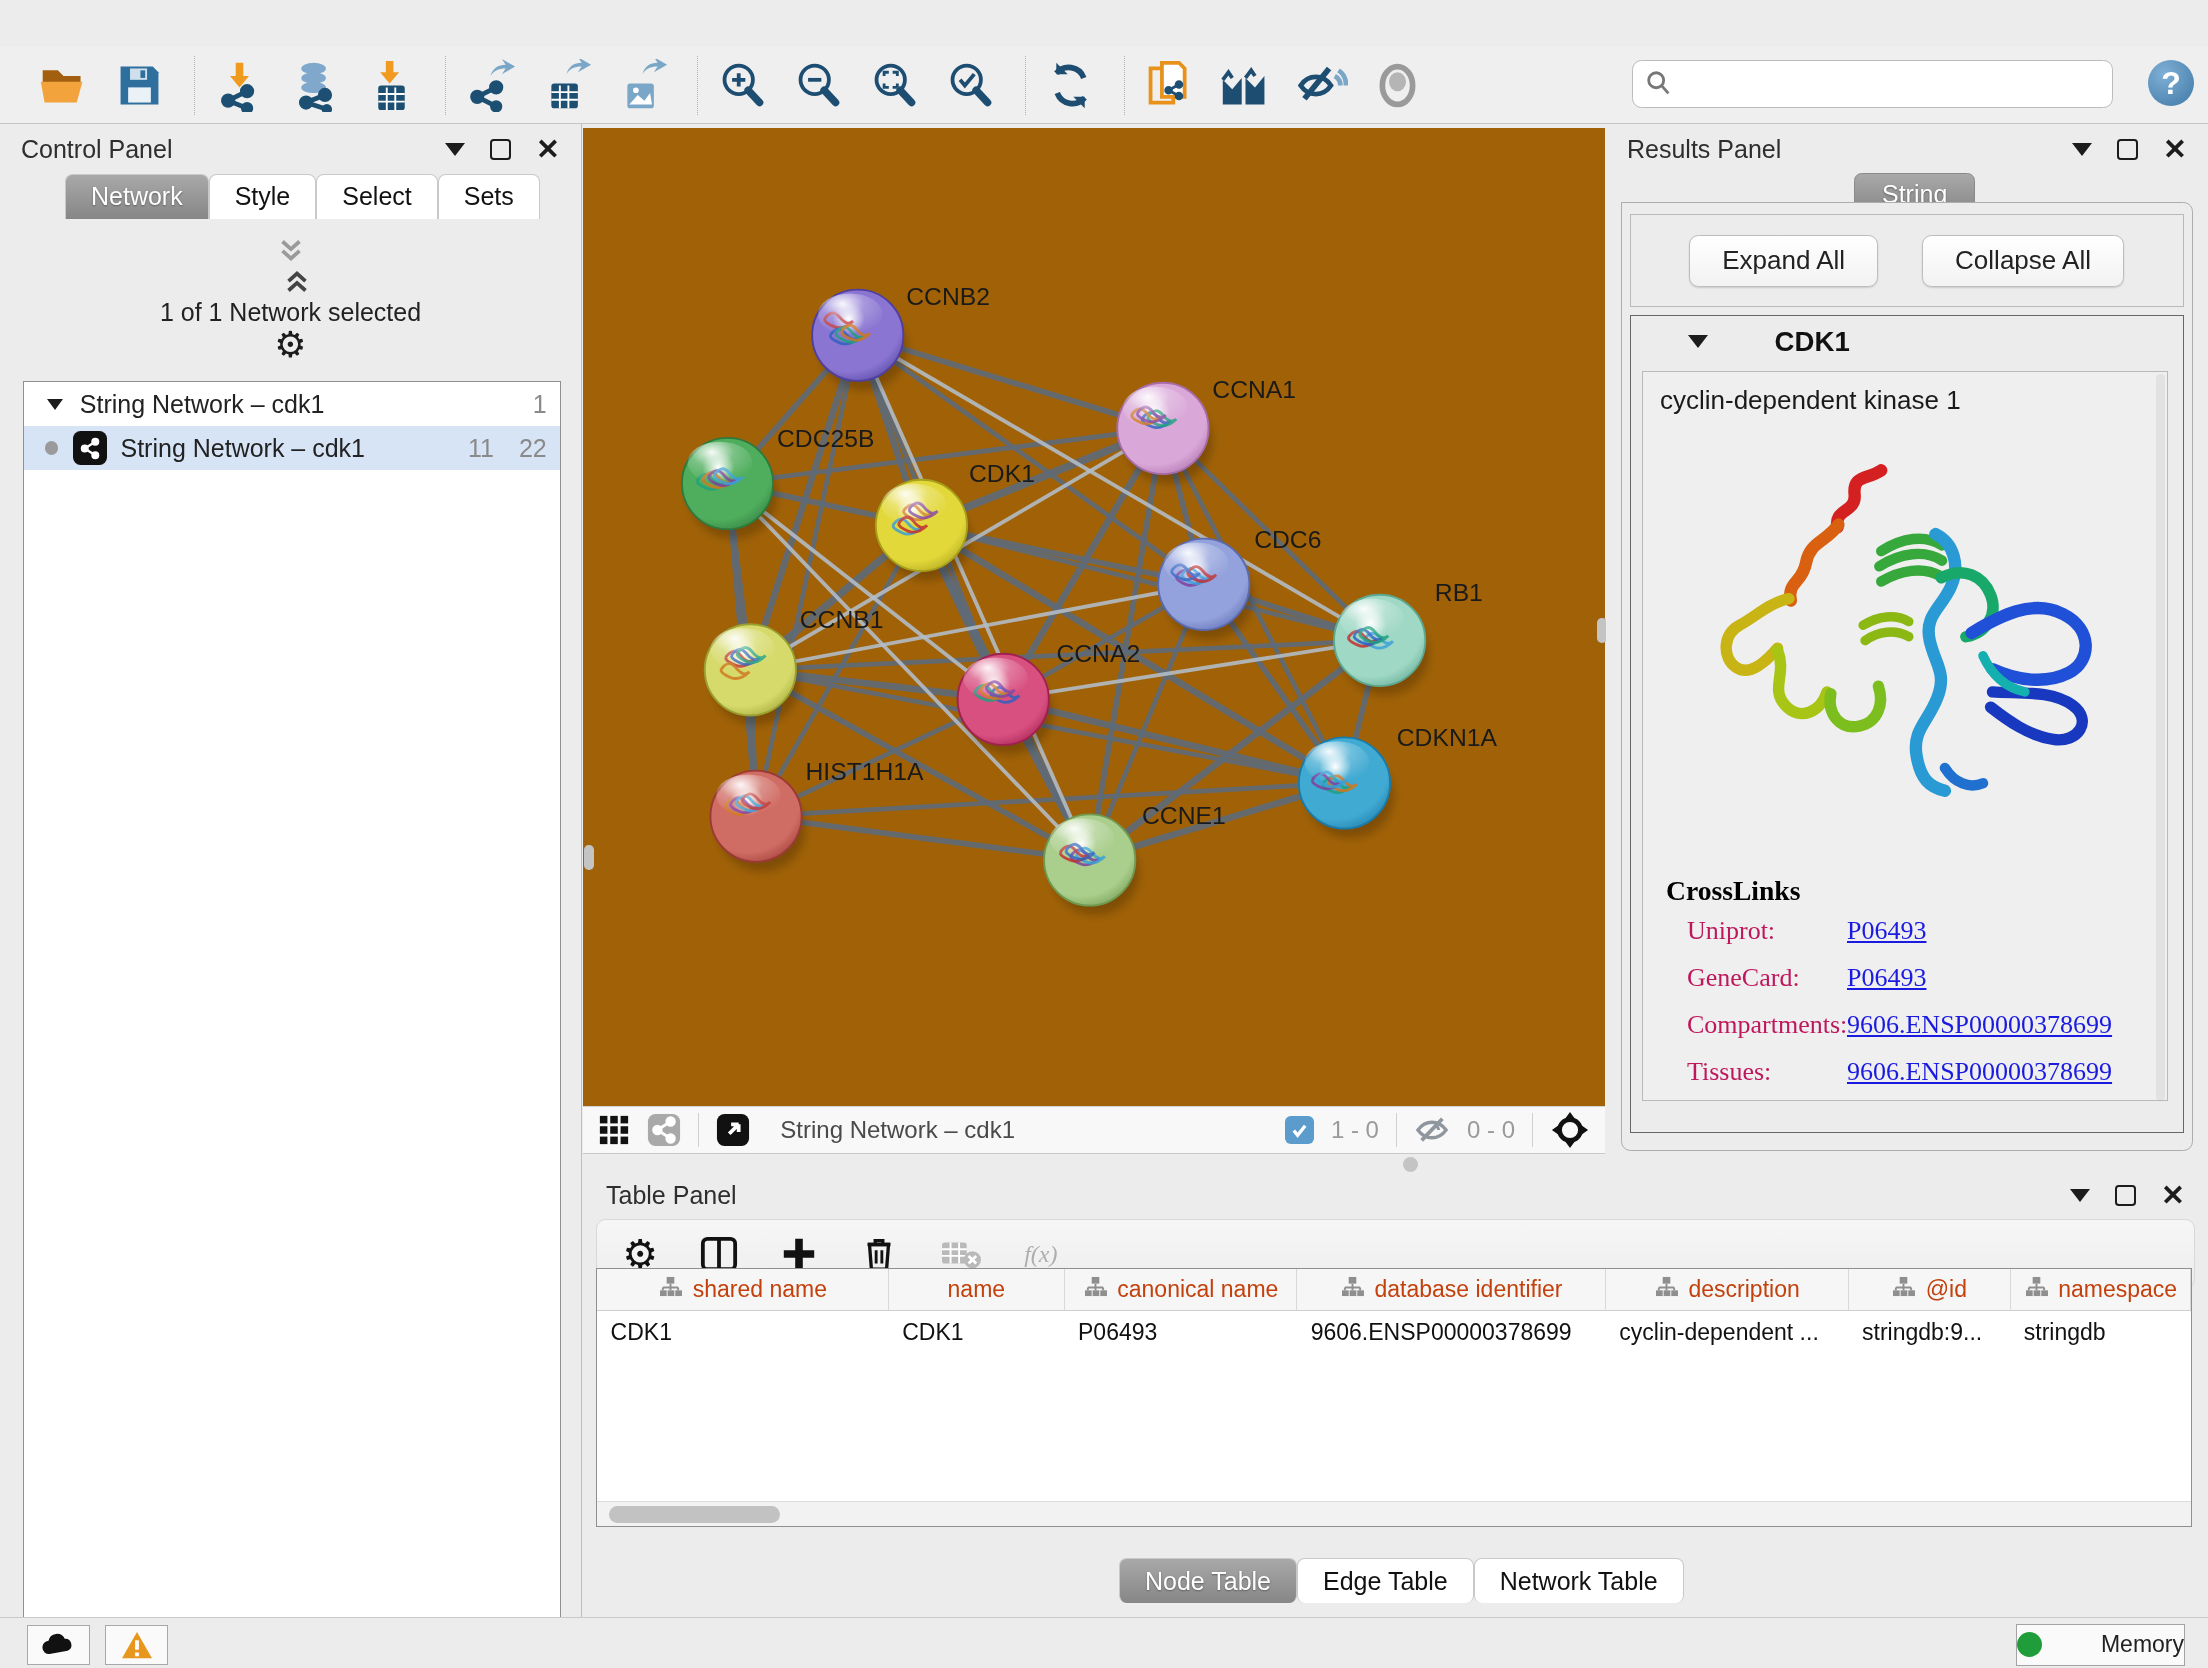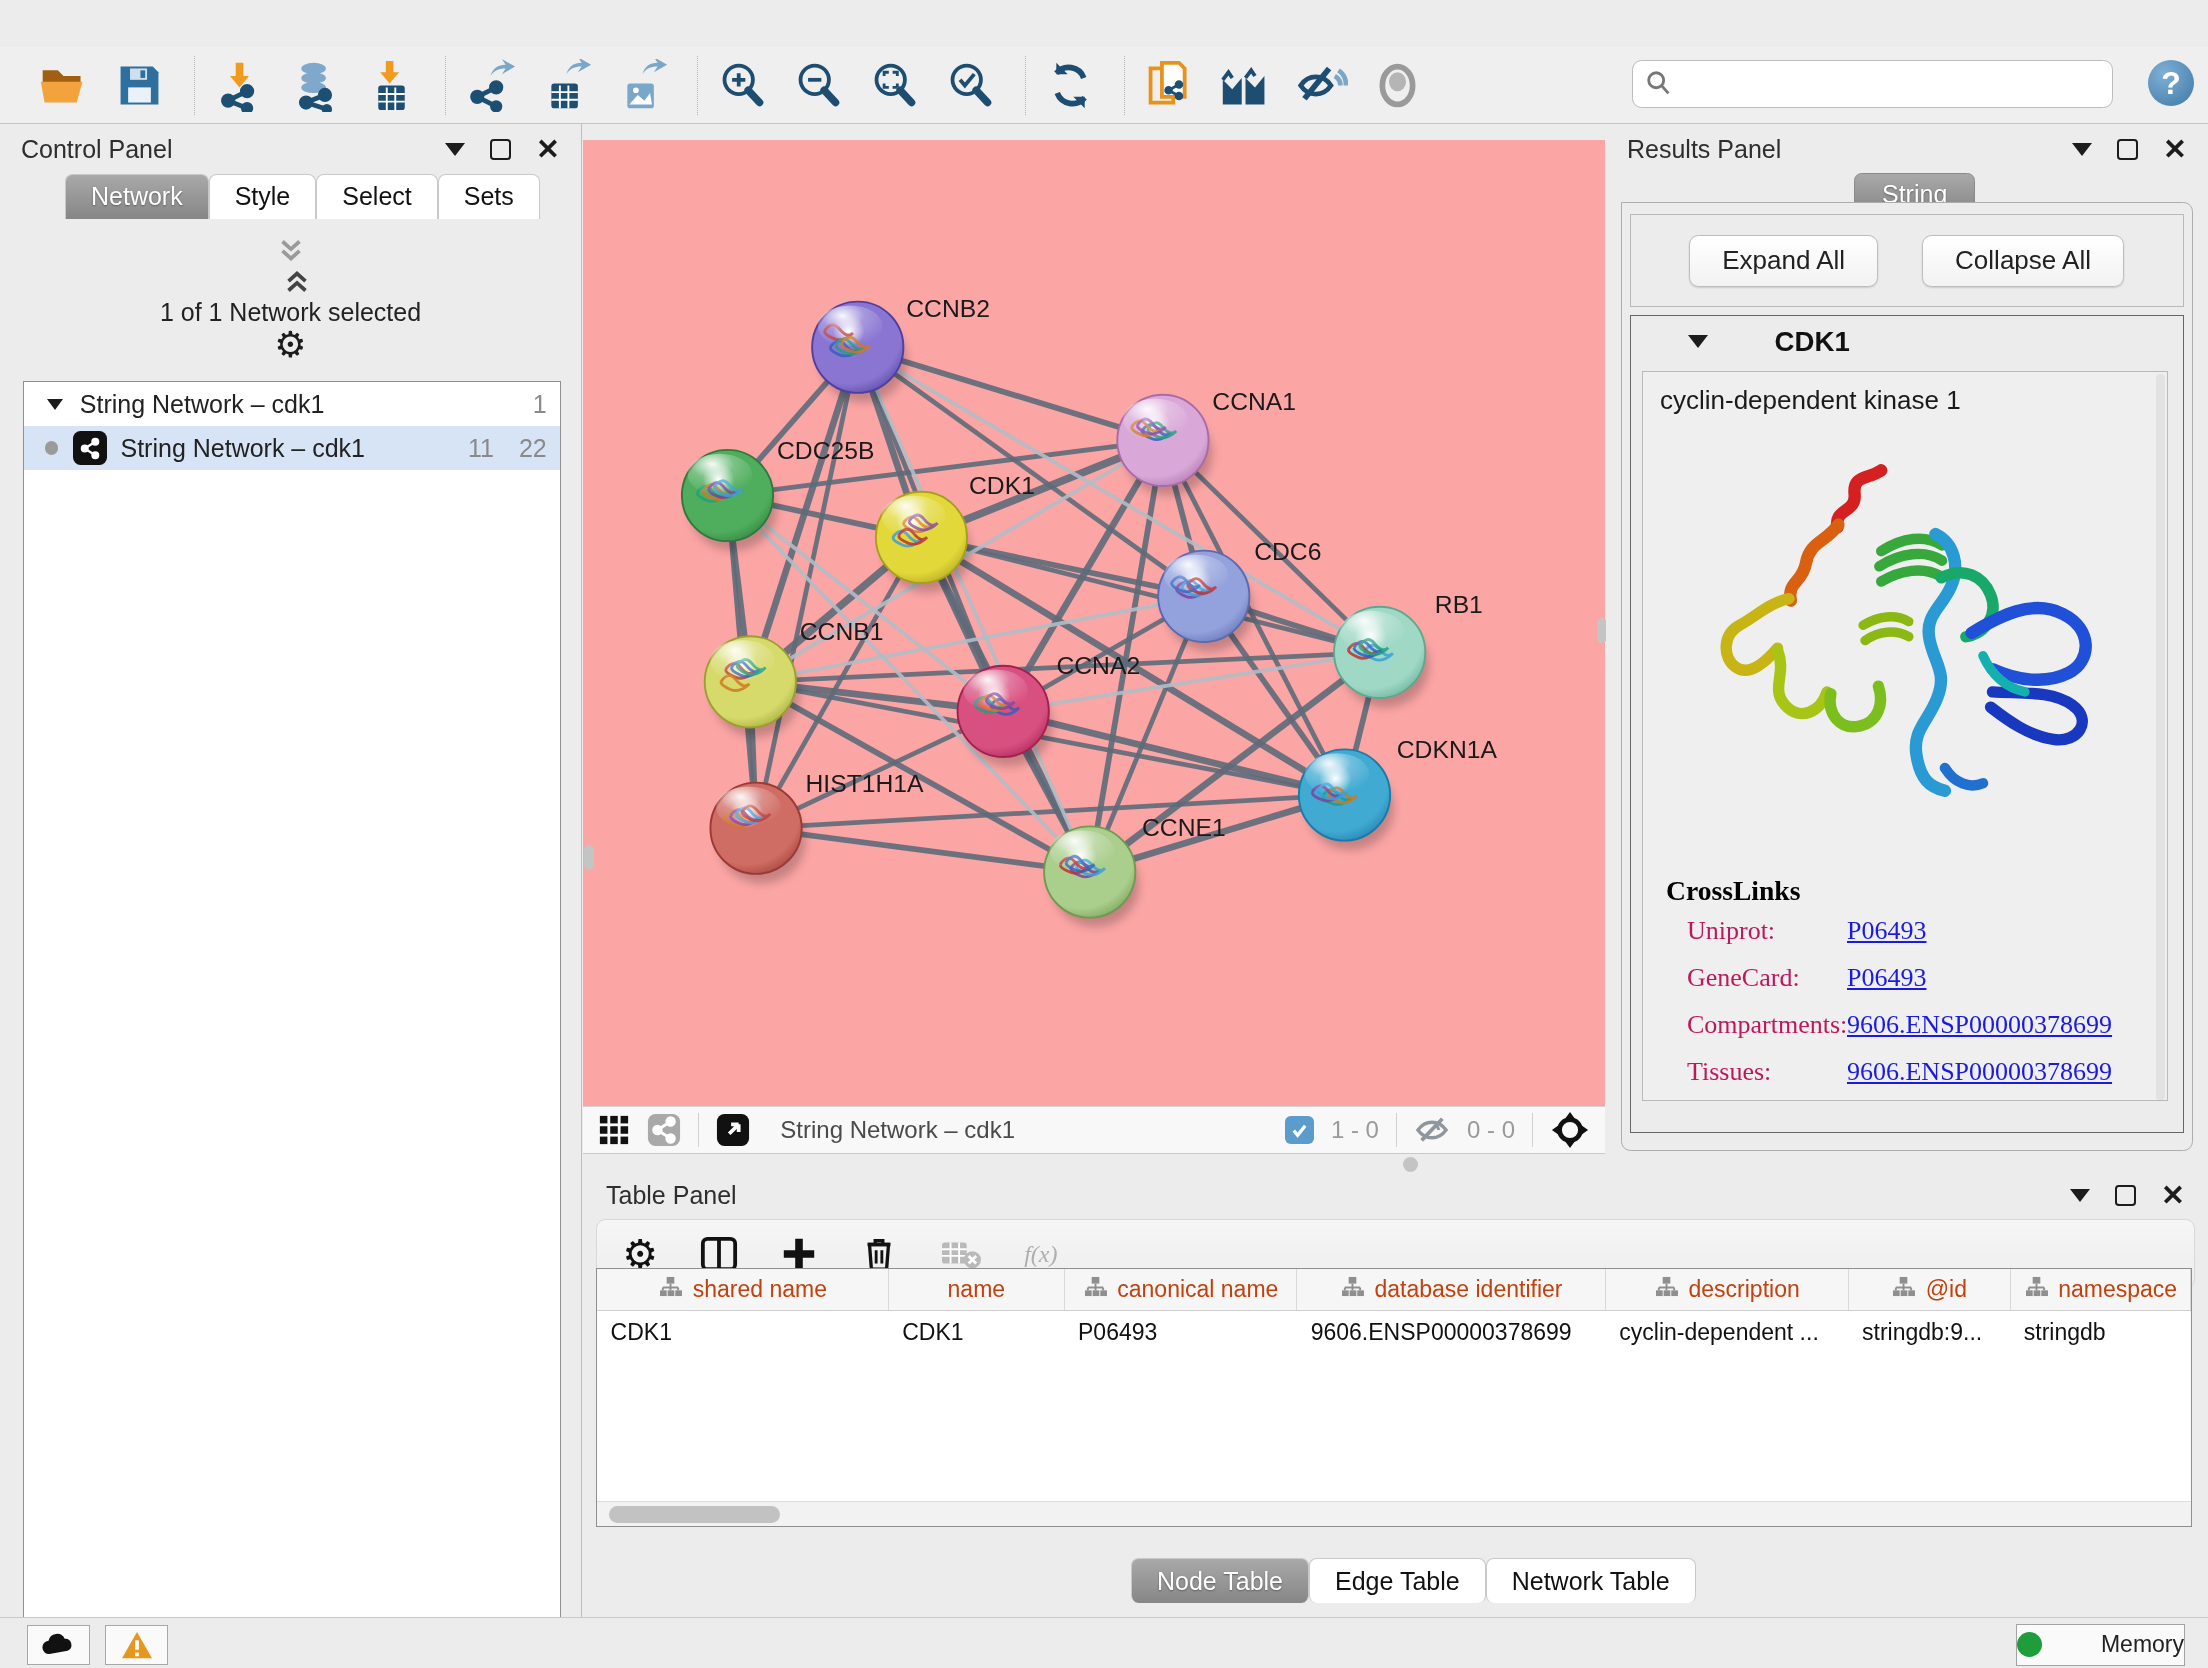--- a/index.html
+++ b/index.html
@@ -50,21 +50,21 @@
   .net-list{position:absolute;left:23px;top:257px;width:538px;height:1328px;background:#fff;
     border:1.9px solid #8f8f8f;}
   .net-row{display:flex;align-items:center;height:44px;font-size:25px;padding:0 13.3px;}
   .net-row .count{margin-left:auto;color:#8a8a8a;}
   .net-row.child{background:#d7e4f6;}
   .bullet{width:13.3px;height:13.3px;border-radius:50%;background:#9a9a9a;margin:0 15px 0 7.6px;}
   .share-badge{width:34px;height:34px;border-radius:7.6px;background:#111;display:flex;
     align-items:center;justify-content:center;margin-right:13.3px;}
 
   
-  .network-view{position:absolute;left:583px;top:140px;width:1022px;height:982px;background:#fca5a5;}
+  .network-view{position:absolute;left:583px;top:128px;width:1022px;height:982px;background:#a16207;}
   .net-toolbar{position:absolute;left:583px;top:1106px;width:1022px;height:48px;background:#f8f8f8;
     border-top:1px solid #d2d2d2;border-bottom:1px solid #c9c9c9;display:flex;align-items:center;
     padding:0 15px;gap:17px;}
   .nt-sep{height:34px;border-left:1px solid #d0d0d0;}
   .nt-title{font-size:24px;color:#4a4a4a;margin-left:13.3px;flex:1;}
   .nt-count{font-size:24px;color:#9a9a9a;}
   .checkbox{width:28.5px;height:28.5px;border-radius:5.7px;background:#5b9ccc;display:flex;
     align-items:center;justify-content:center;}
   .splitter-dot{position:absolute;left:1403px;top:1157px;width:15px;height:15px;border-radius:50%;
     background:#c4c4c4;}
@@ -106,21 +106,21 @@
   .tbl{position:absolute;left:13.3px;top:95px;width:1596px;height:259px;background:#fff;
     border:1.9px solid #8f8f8f;overflow:hidden;}
   .tbl-header{display:flex;height:42px;background:#f6f6f6;border-bottom:1px solid #cfcfcf;}
   .th{display:flex;align-items:center;justify-content:center;gap:9.5px;font-size:23px;color:#c2410c;
     border-right:1px solid #d8d8d8;overflow:hidden;white-space:nowrap;}
   .tbl-row{display:flex;height:42px;}
   .td{font-size:23px;color:#111;padding:7.6px 3.8px 0 13.3px;overflow:hidden;white-space:nowrap;}
   .tbl-hscroll{position:absolute;left:0;bottom:0;width:100%;height:25px;background:#f2f2f2;
     border-top:1px solid #ddd;}
   .tbl-thumb{position:absolute;left:11.4px;top:3.8px;width:171px;height:17px;border-radius:8.6px;background:#c2c2c2;}
-  .tp-tabs{position:absolute;left:548px;top:385px;display:flex;align-items:center;}
+  .tp-tabs{position:absolute;left:536px;top:385px;display:flex;align-items:center;}
 
   
   .statusbar{position:absolute;left:0;top:1617px;width:2208px;height:51px;background:#ececec;
     border-top:1px solid #c9c9c9;}
   .sb-btn{position:absolute;top:6.7px;width:63px;height:40px;border:1.9px solid #a8a8a8;background:#fafafa;
     display:flex;align-items:center;justify-content:center;}
   .mem-btn{position:absolute;right:23px;top:5.7px;width:169px;height:42px;border:1.9px solid #a3a3a3;
     background:#fafafa;display:flex;align-items:center;justify-content:space-between;gap:13.3px;font-size:23px;}
   .mem-dot{width:25px;height:25px;border-radius:50%;background:#1f9d3a;}
 </style>

